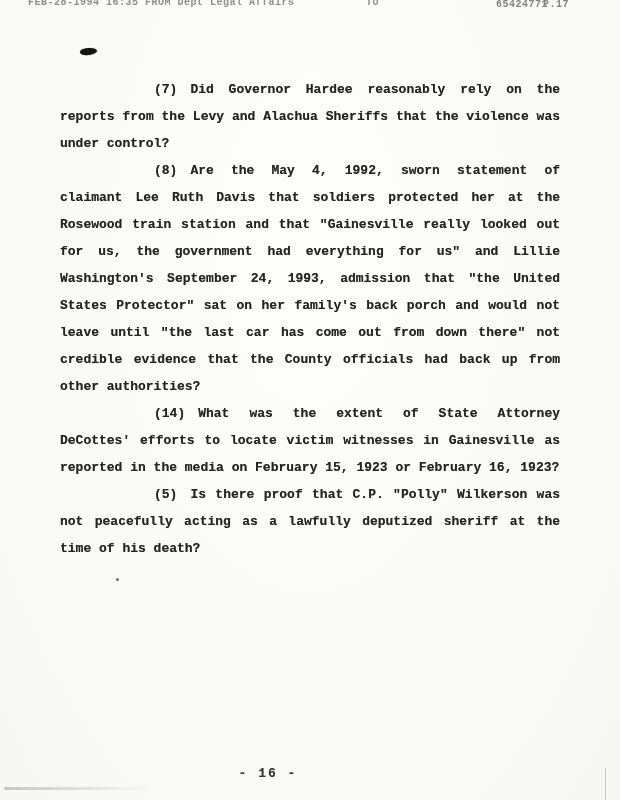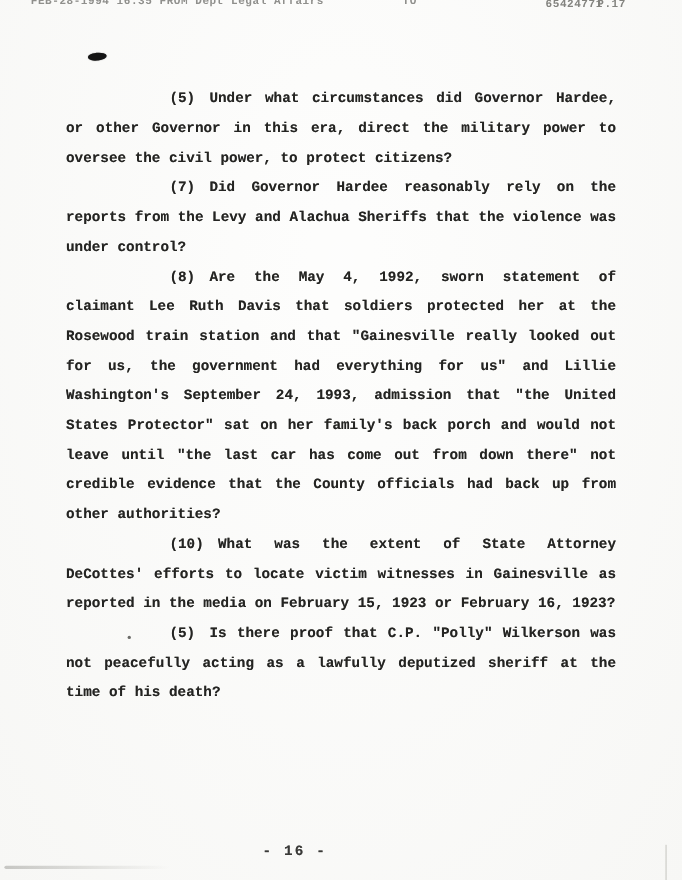--- a/index.html
+++ b/index.html
@@ -91,24 +91,23 @@
     <span class="hdr-left">FEB-28-1994  16:35  FROM  Dept Legal Affairs</span>
     <span class="hdr-to">TO</span>
     <span class="hdr-num">65424771</span>
     <span class="hdr-page">P.17</span>
   </div>
 
   <div class="ink-blob"></div>
   <div class="stray-dot"></div>
 
   <div class="body-text">
-    <p class="para"><span class="qnum">(5)</span><span>Under what circumstances did Governor Hardee, or other Governor in this era, direct the military power to oversee the civil power, to protect citizens?</span></p>
     <p class="para"><span class="qnum">(7)</span><span>Did Governor Hardee reasonably rely on the reports from the Levy and Alachua Sheriffs that the violence was under control?</span></p>
     <p class="para"><span class="qnum">(8)</span><span>Are the May 4, 1992, sworn statement of claimant Lee Ruth Davis that soldiers protected her at the Rosewood train station and that "Gainesville really looked out for us, the government had everything for us" and Lillie Washington's September 24, 1993, admission that "the United States Protector" sat on her family's back porch and would not leave until "the last car has come out from down there" not credible evidence that the County officials had back up from other authorities?</span></p>
-    <p class="para"><span class="qnum">(10)</span><span>What was the extent of State Attorney DeCottes' efforts to locate victim witnesses in Gainesville as reported in the media on February 15, 1923 or February 16, 1923?</span></p>
+    <p class="para"><span class="qnum">(14)</span><span>What was the extent of State Attorney DeCottes' efforts to locate victim witnesses in Gainesville as reported in the media on February 15, 1923 or February 16, 1923?</span></p>
     <p class="para"><span class="qnum">(5)</span><span>Is there proof that C.P. "Polly" Wilkerson was not peacefully acting as a lawfully deputized sheriff at the time of his death?</span></p>
   </div>
 
   <div class="page-footer">- 16 -</div>
 
   <div class="edge-line"></div>
   <div class="smudge-bl"></div>
 
 </div>
 

